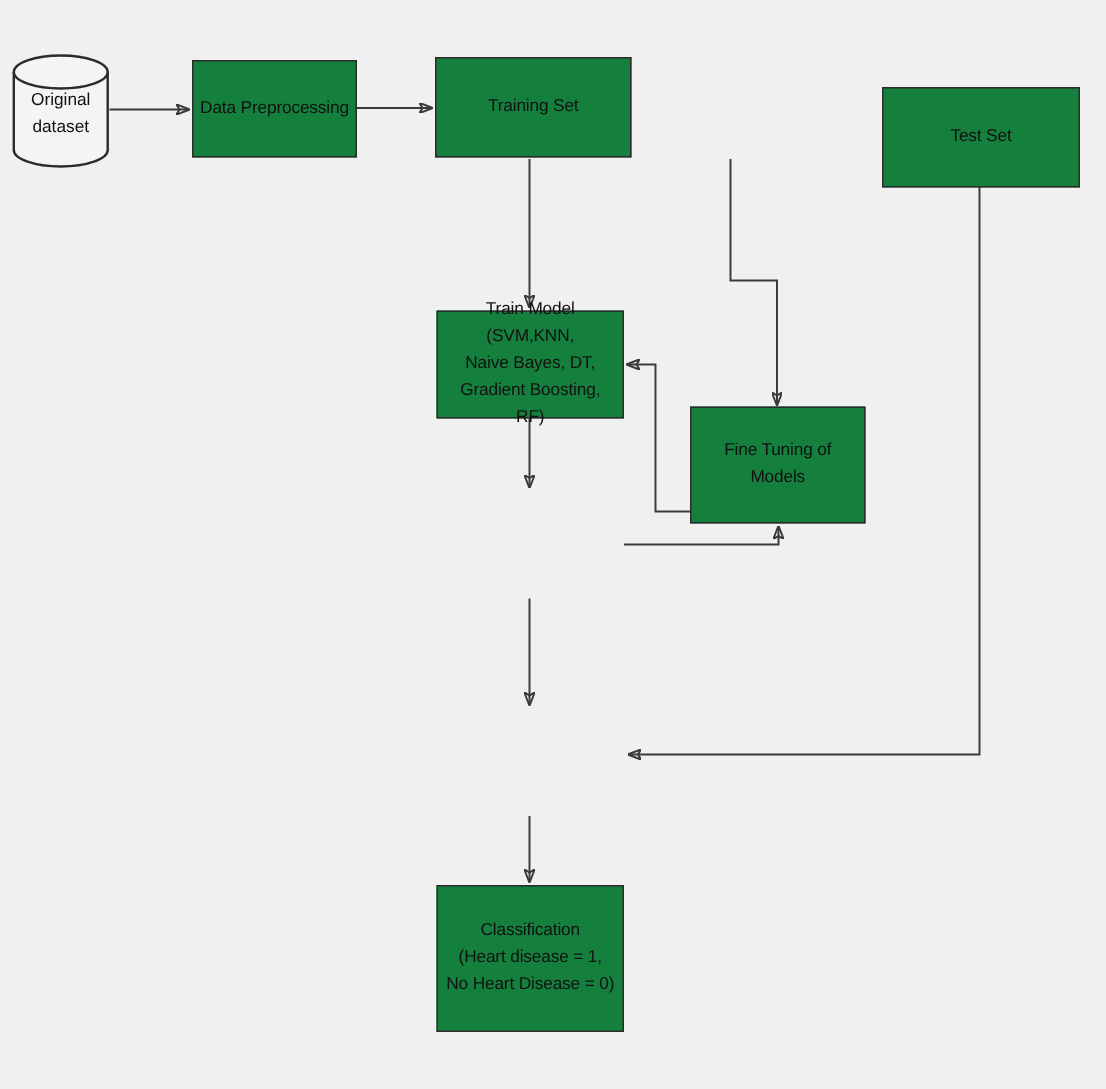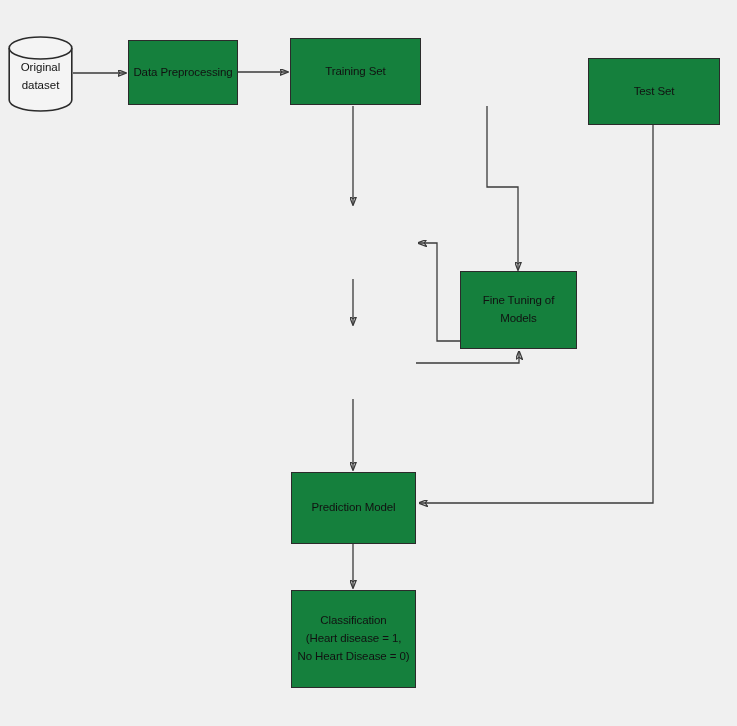--- a/index.html
+++ b/index.html
@@ -126,29 +126,31 @@
 
   <div class="node" style="left:290px; top:38px; width:131px; height:67px;">
     <span class="label">Training Set</span>
   </div>
 
 
   <div class="node" style="left:588px; top:38px; width:132px; height:67px;margin-top:20px;">
     <span class="label">Test Set</span>
   </div>
 
+  <div class="node" style="left:291px; top:207px; width:125px; height:72px;">
+    <span class="label">Train Model (SVM,KNN,
+Naive Bayes, DT,
+Gradient Boosting, RF)</span>
+  </div>
 
   <div class="node" style="left:460px; top:271px; width:117px; height:78px;">
     <span class="label">Fine Tuning of Models</span>
   </div>
 
 
-  <div class="node" style="left:291px; top:472px; width:125px; height:72px;">
-    <span class="label">Prediction Model</span>
-  </div>
 
   <div class="node" style="left:291px; top:590px; width:125px; height:98px;align-items:center;">
     <span class="label">Classification
 (Heart disease = 1,
 No Heart Disease = 0)</span>
   </div>
 
 </div>
 
 </body></html>

